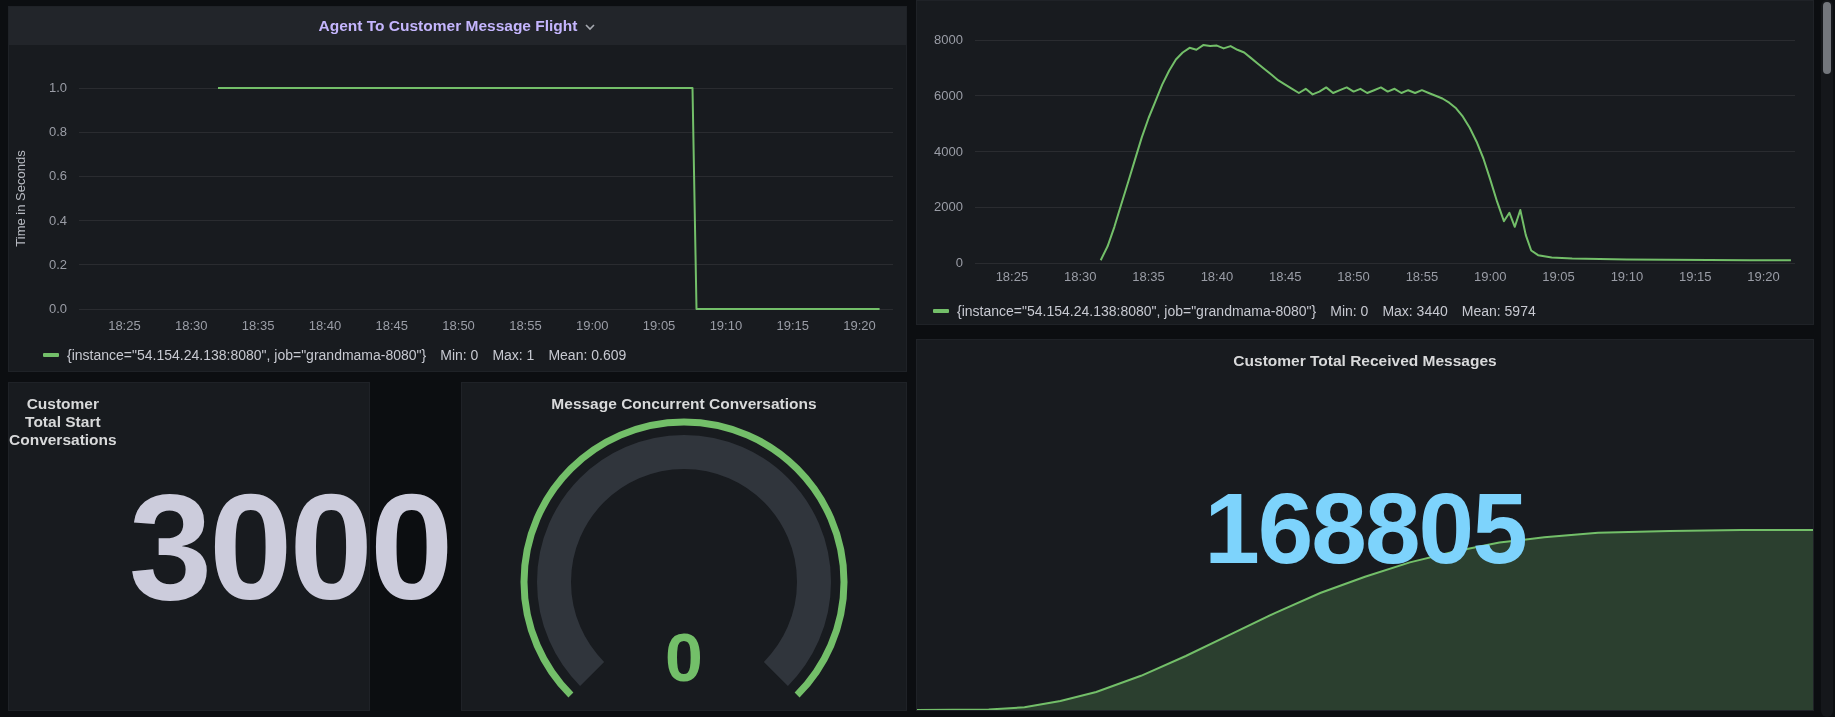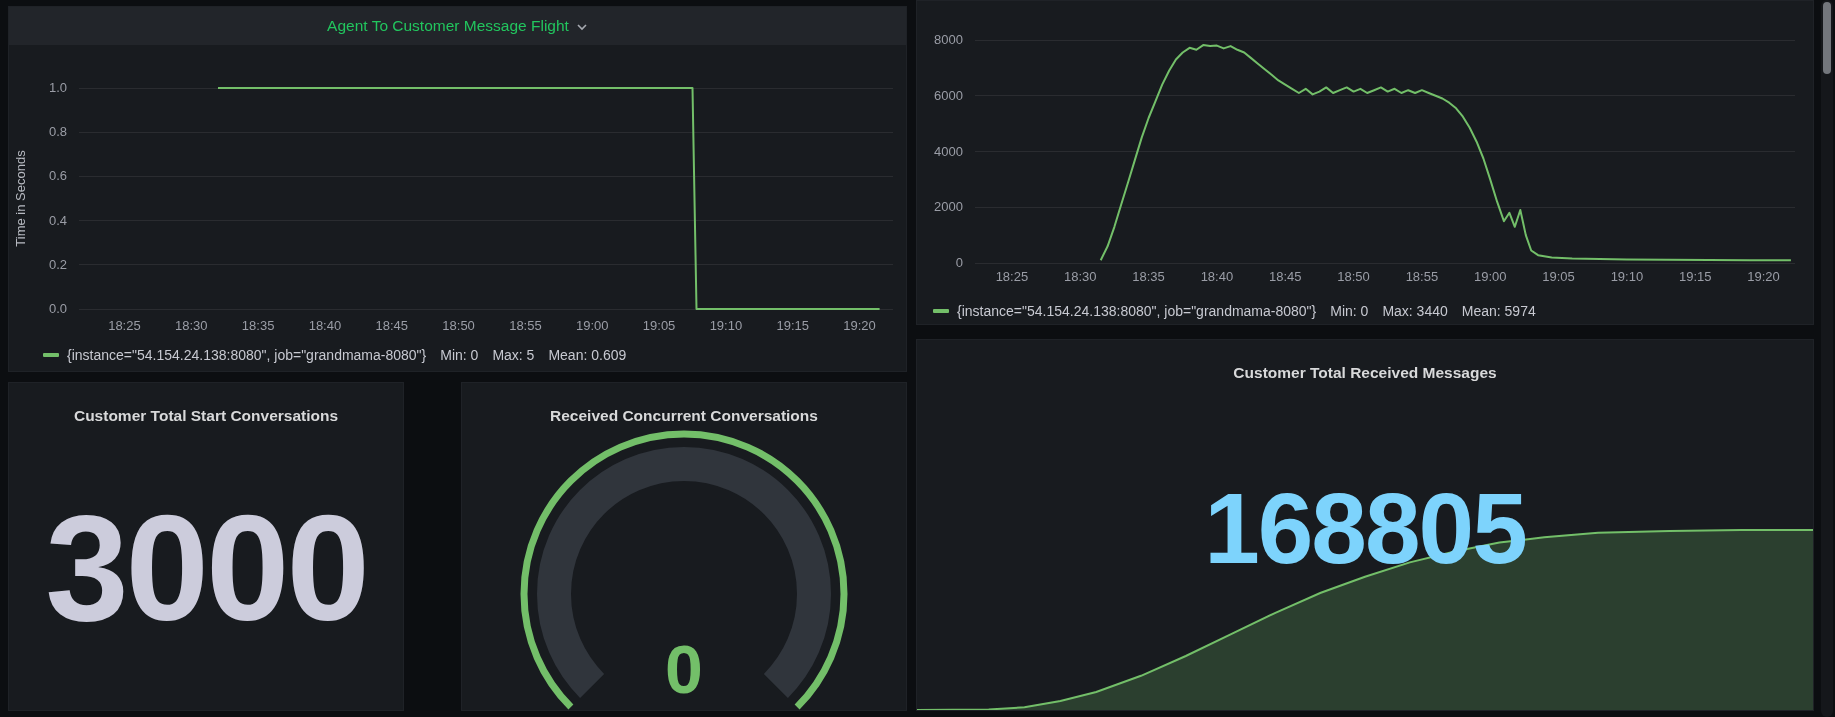--- a/index.html
+++ b/index.html
@@ -2,44 +2,44 @@
 <html><head>
 <meta charset="utf-8">
 <style>
   html,body{margin:0;padding:0;background:#0c0e11;}
   body{width:1835px;height:717px;position:relative;overflow:hidden;
        font-family:"Liberation Sans",sans-serif;-webkit-font-smoothing:antialiased;}
   .dashboard{position:absolute;inset:0;background:#0c0e11;}
   .panel{position:absolute;background:#181b1f;border:1px solid #1f2227;box-sizing:border-box;}
   .p-flight{left:8px;top:6px;width:899px;height:366px;}
   .p-throughput{left:916px;top:0;width:898px;height:325px;}
-  .p-start{left:8px;top:382px;width:396px;height:329px;display:flex;flex-direction:column;}
+  .p-start{left:8px;top:382px;width:362px;height:329px;display:flex;flex-direction:row;}
   .p-gauge{left:461px;top:382px;width:446px;height:329px;}
   .p-received{left:916px;top:339px;width:898px;height:372px;}
 
   .panel-header{height:38px;background:#22252a;display:flex;align-items:center;
                 justify-content:center;gap:7px;cursor:pointer;}
-  .panel-title{font-size:15.5px;font-weight:400;color:#22c55e;}
-  .panel-title-static{text-align:center;padding-top:24px;font-size:15.5px;font-weight:600;color:#d8d9da;}
+  .panel-title{font-size:15.5px;font-weight:700;color:#c4b5fd;}
+  .panel-title-static{text-align:center;padding-top:12px;font-size:15.5px;font-weight:600;color:#d8d9da;}
   .chev{stroke:#a6a9b0;fill:none;stroke-width:1.6;margin-top:2px;}
 
   .chart{display:block;}
   svg text{font-family:"Liberation Sans",sans-serif;}
   .grid{stroke:rgba(255,255,255,0.08);stroke-width:1;shape-rendering:crispEdges;}
   .tick{fill:#9a9da6;font-size:13px;}
   .axis-title{fill:#b7bac1;font-size:13px;}
 
   .legend{position:absolute;bottom:8px;display:flex;align-items:center;
           font-size:14px;color:#c7c9d1;white-space:nowrap;cursor:pointer;}
   .p-flight .legend{left:34px;}
   .p-throughput .legend{left:16px;bottom:5px;}
   .swatch{display:inline-block;width:16px;height:4px;background:#73bf69;border-radius:1px;margin-right:8px;}
   .lv{margin-left:14px;}
 
-  .stat-center{flex:1;display:flex;align-items:center;justify-content:center;}
+  .stat-center{flex:1;display:flex;align-items:center;justify-content:center;margin-left:12px;}
   .stat-huge{font-size:150px;font-weight:600;color:#ccccdc;line-height:1;letter-spacing:-3px;}
 
   .gauge-svg{display:block;margin:0 auto;}
   .gauge-ring{fill:none;stroke:#73bf69;stroke-width:7;}
   .gauge-bg{fill:none;stroke:#30353c;stroke-width:34;}
   .gauge-value{fill:#73bf69;font-size:68px;font-weight:600;text-anchor:middle;}
 
   .received-value{position:absolute;top:138px;left:0;width:100%;text-align:center;
                   font-size:100px;font-weight:600;color:#7dd3fc;line-height:1;letter-spacing:-2px;z-index:2;}
   .spark{position:absolute;left:0;bottom:0;z-index:1;}
@@ -84,21 +84,21 @@
         <text x="716.9228243021347" y="285" class="tick" text-anchor="middle">19:10</text>
         <text x="783.7536945812808" y="285" class="tick" text-anchor="middle">19:15</text>
         <text x="850.584564860427" y="285" class="tick" text-anchor="middle">19:20</text>
         <text x="16" y="153.5" class="axis-title" text-anchor="middle" transform="rotate(-90 16 153.5)">Time in Seconds</text>
         <polyline points="209.0,43.0 683.5,43.0 687.5,264.0 870.6,264.0" fill="none" stroke="#73bf69" stroke-width="2" stroke-linejoin="round"></polyline>
       </svg>
     <div class="legend">
       <span class="swatch"></span>
       <span>{instance="54.154.24.138:8080", job="grandmama-8080"}</span>
       <span class="lv">Min: 0</span>
-      <span class="lv">Max: 5</span>
+      <span class="lv">Max: 1</span>
       <span class="lv">Mean: 0.609</span>
     </div>
   </section>
 
   <section class="panel p-throughput">
     <svg id="throughput-chart" class="chart" width="896" height="292">
         <line x1="58" y1="262" x2="878" y2="262" class="grid"></line>
         <text x="46" y="266" class="tick" text-anchor="end">0</text>
         <line x1="58" y1="206.25" x2="878" y2="206.25" class="grid"></line>
         <text x="46" y="210.25" class="tick" text-anchor="end">2000</text>
@@ -132,21 +132,21 @@
   </section>
 
   <section class="panel p-start">
     <div class="panel-title-static">Customer Total Start Conversations</div>
     <div class="stat-center">
       <span class="stat-huge">3000</span>
     </div>
   </section>
 
   <section class="panel p-gauge">
-    <div class="panel-title-static">Received Concurrent Conversations</div>
+    <div class="panel-title-static">Message Concurrent Conversations</div>
     <svg class="gauge-svg" width="444" height="292" viewBox="0 0 444 292">
       <path class="gauge-bg" d="M 130.1 260.9 A 130 130 0 1 1 313.9 260.9"></path>
       <path class="gauge-ring" d="M 108.9 282.1 A 160 160 0 1 1 335.1 282.1"></path>
       <text class="gauge-value" x="222" y="268">0</text>
     </svg>
   </section>
 
   <section class="panel p-received">
     <div class="panel-title-static">Customer Total Received Messages</div>
     <svg id="received-spark" class="spark" width="896" height="300">

